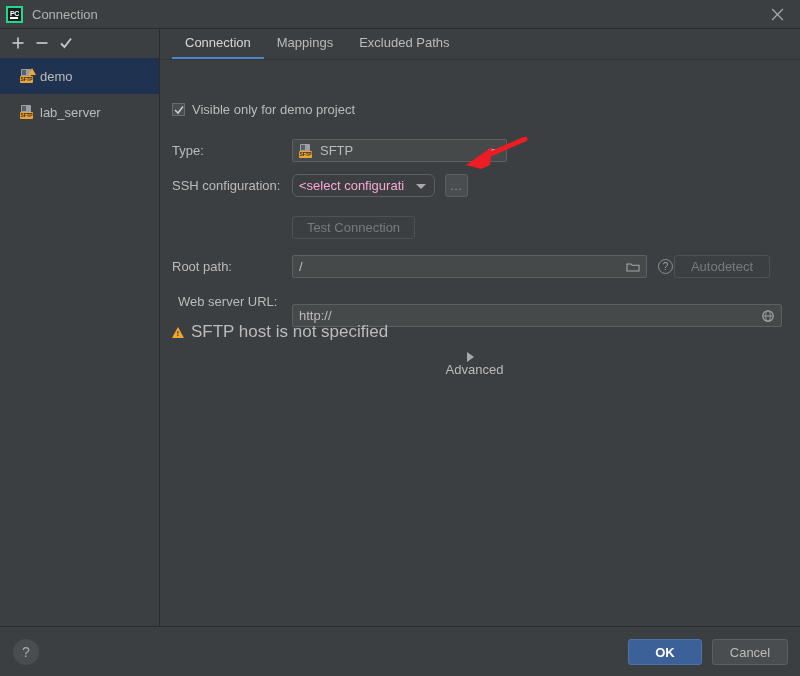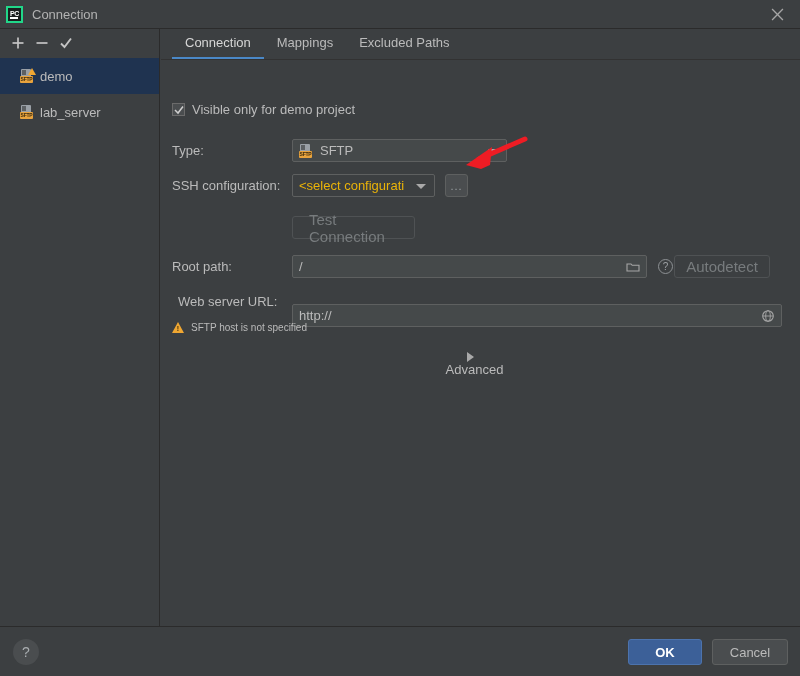--- a/index.html
+++ b/index.html
@@ -135,28 +135,28 @@
     border-radius: 2px; display: flex; align-items: center;
     padding: 0 6px; font-size: 13px; color: #bbbbbb; cursor: pointer;
     position: relative;
   }
   .combo .caret {
     position: absolute; right: 8px; top: 50%; margin-top: -2px;
     width: 0; height: 0;
     border-left: 5px solid transparent; border-right: 5px solid transparent;
     border-top: 5px solid #a9a9a9;
   }
-  .combo.disabled { background: #3c3f41; color: #eab308; }
+  .combo.disabled { background: #3c3f41; color: #f9a8d4; border-radius: 6px; }
   .combo .ctext { overflow: hidden; white-space: nowrap; }
 
   .btn {
     height: 23px; border: 1px solid #5e6060; border-radius: 3px;
-    background: #4a4d4f; color: #bbbbbb; font-size: 15px;
+    background: #4a4d4f; color: #bbbbbb; font-size: 13px;
     display: inline-flex; align-items: center; justify-content: center;
-    padding: 0 16px; cursor: pointer;
+    padding: 0 10px; cursor: pointer;
   }
   .btn.disabled { background: #3c3f41; color: #777b7d; border-color: #4f5254; }
   .btn.dots {
     width: 23px; padding: 0; font-size: 11px; letter-spacing: 1px;
     color: #9aa0a3;
   }
 
   .field {
     height: 23px; background: #45494a; border: 1px solid #5e6060;
     border-radius: 2px; display: flex; align-items: center;
@@ -180,21 +180,21 @@
   .warn-tri {
     width: 0; height: 0; margin-right: 7px;
     border-left: 6px solid transparent; border-right: 6px solid transparent;
     border-bottom: 11px solid #f0a732; position: relative;
   }
   .warn-tri::after{
     content:"!"; position:absolute; left:-2px; top:3px; width:4px;
     font-size:7px; line-height:7px; color:#3a2a08; font-weight:bold;
     text-align:center;
   }
-  .warn-text { font-size: 10px; color: #bbbbbb; }
+  .warn-text { font-size: 17px; color: #bbbbbb; }
 
   .advanced-row { display: flex; align-items: center; width: 605px; }
   .tri-right {
     width: 0; height: 0; margin-right: 9px;
     border-top: 5px solid transparent; border-bottom: 5px solid transparent;
     border-left: 7px solid #a9a9a9; cursor: pointer;
   }
   .adv-label { font-size: 13px; color: #bbbbbb; cursor: pointer; }
   .adv-line { flex: 1; height: 1px; background: #4e5254; margin-left: 10px; }
 

